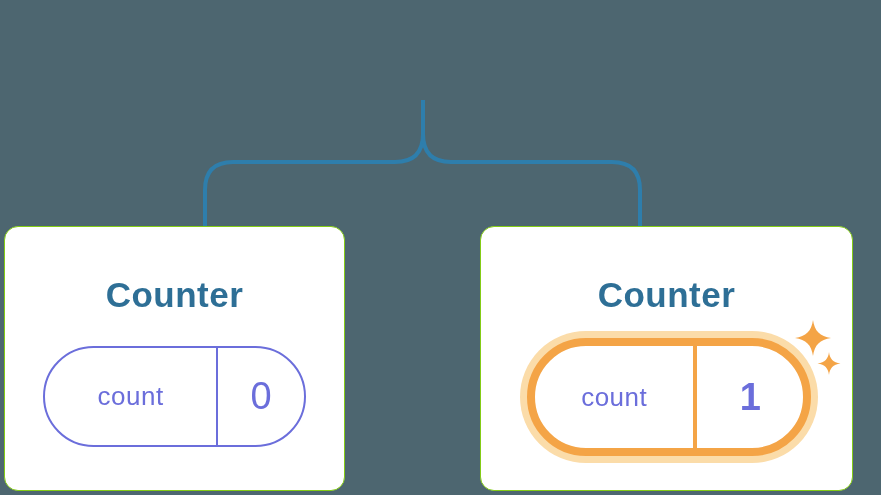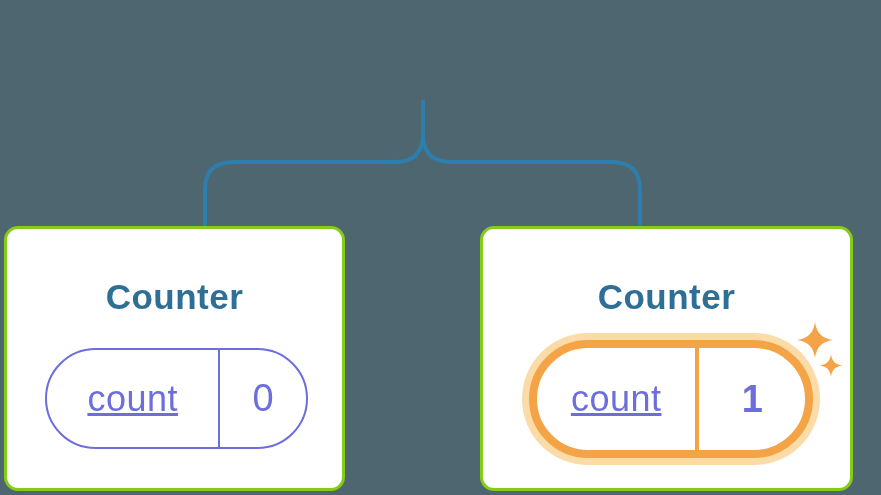--- a/index.html
+++ b/index.html
@@ -30,21 +30,21 @@
     font-size: 34px;
     letter-spacing: 0.5px;
   }
 
   
   .card {
     position: absolute;
     top: 226px;
     height: 265px;
     background: #ffffff;
-    border: 3px solid #84cc16;
+    border: 1px solid #84cc16;
     border-radius: 14px;
   }
   .card.left  { left: 4px;   width: 341px; }
   .card.right { left: 480px; width: 373px; }
 
   .card-title {
     position: absolute;
     left: 0; right: 0; top: 48px;
     text-align: center;
     color: #2E6F96;
@@ -58,21 +58,21 @@
     position: absolute;
     display: flex;
     background: #ffffff;
     border-radius: 999px;
     overflow: hidden;
   }
   .pill .cell {
     display: flex; align-items: center; justify-content: center;
     color: #6B6EDB;
   }
-  .pill .key   { font-size: 36px; letter-spacing: 0.5px; text-decoration: underline; }
+  .pill .key   { font-size: 26px; letter-spacing: 0.5px; }
   .pill .value { font-size: 38px; }
 
   .pill.plain {
     left: 38px; top: 119px;
     width: 263px; height: 101px;
     border: 2px solid #6B6EDB;
   }
   .pill.plain .cell-key   { flex: 2; }
   .pill.plain .cell-value { flex: 1; border-left: 2px solid #6B6EDB; }
 

